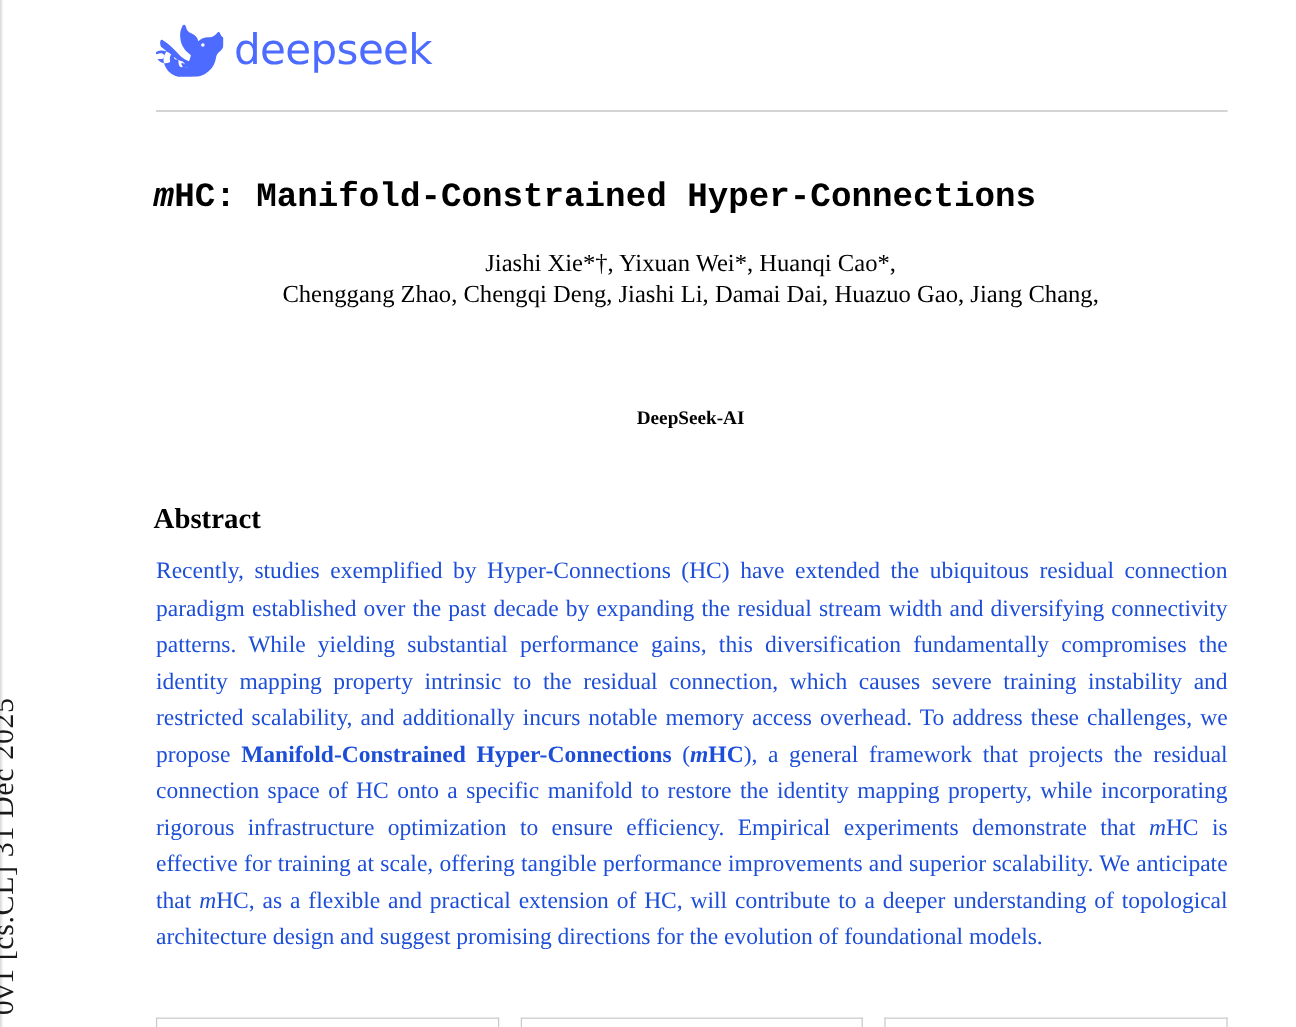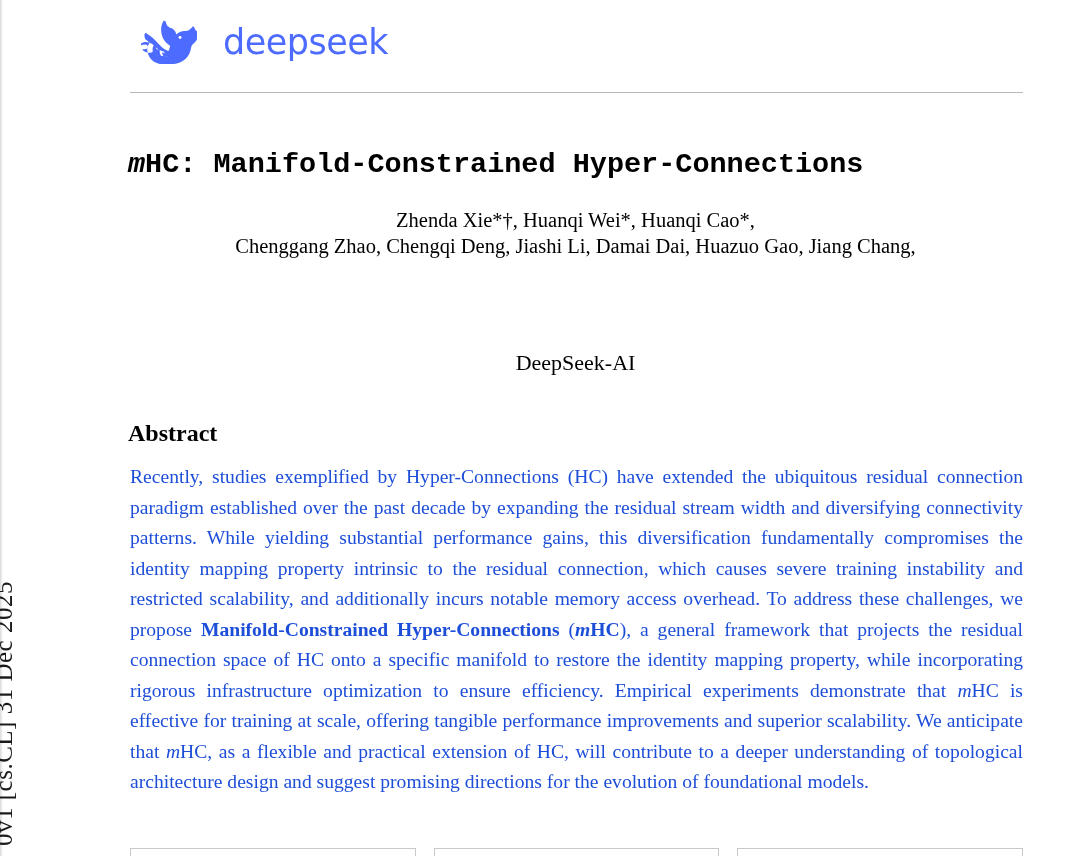--- a/index.html
+++ b/index.html
@@ -50,25 +50,25 @@
   }
   .content {
     position: absolute;
     left: 128px;
     top: 0;
     width: 908px;
     height: 856px;
   }
   .brand {
     position: absolute;
-    left: 13px;
+    left: 2px;
     top: 20px;
     display: flex;
     align-items: center;
-    gap: 26px;
+    gap: 9px;
   }
   .brand-logo {
     width: 56px;
     height: 44px;
     display: block;
   }
   .brand-name {
     font-family: "DejaVu Sans", sans-serif;
     font-size: 35px;
     color: #4D6BFE;
@@ -102,25 +102,25 @@
     width: 895px;
     text-align: center;
     font-size: 20.5px;
     line-height: 26px;
     color: #000;
   }
   .authors .line { display: block; }
   .affil {
     position: absolute;
     left: 0;
-    top: 350px;
+    top: 340px;
     width: 895px;
     text-align: center;
-    font-size: 22px;
-    font-weight: normal;
+    font-size: 16px;
+    font-weight: bold;
     color: #000;
   }
   .abstract-head {
     position: absolute;
     left: 0;
     top: 420px;
     width: 895px;
     text-align: left;
     font-size: 24px;
     font-weight: bold;
@@ -176,21 +176,21 @@
       <div class="brand-name">deepseek</div>
     </div>
 
     <div class="rule"></div>
 
     <div class="title">
       <span class="ital">m</span><span>HC: Manifold-Constrained Hyper-Connections</span>
     </div>
 
     <div class="authors">
-      <span class="line">Zhenda Xie*†, Huanqi Wei*, Huanqi Cao*,</span>
+      <span class="line">Jiashi Xie*†, Yixuan Wei*, Huanqi Cao*,</span>
       <span class="line">Chenggang Zhao, Chengqi Deng, Jiashi Li, Damai Dai, Huazuo Gao, Jiang Chang,</span>
     </div>
 
     <div class="affil">DeepSeek-AI</div>
 
     <div class="abstract-head">Abstract</div>
 
     <div class="abstract-body">Recently, studies exemplified by Hyper-Connections (HC) have extended the ubiquitous residual connection paradigm established over the past decade by expanding the residual stream width and diversifying connectivity patterns. While yielding substantial performance gains, this diversification fundamentally compromises the identity mapping property intrinsic to the residual connection, which causes severe training instability and restricted scalability, and additionally incurs notable memory access overhead. To address these challenges, we propose <b>Manifold-Constrained Hyper-Connections</b> (<b><i>m</i></b><b>HC</b>), a general framework that projects the residual connection space of HC onto a specific manifold to restore the identity mapping property, while incorporating rigorous infrastructure optimization to ensure efficiency. Empirical experiments demonstrate that <i>m</i>HC is effective for training at scale, offering tangible performance improvements and superior scalability. We anticipate that <i>m</i>HC, as a flexible and practical extension of HC, will contribute to a deeper understanding of topological architecture design and suggest promising directions for the evolution of foundational models.</div>
 
     <div class="bottom-boxes">

